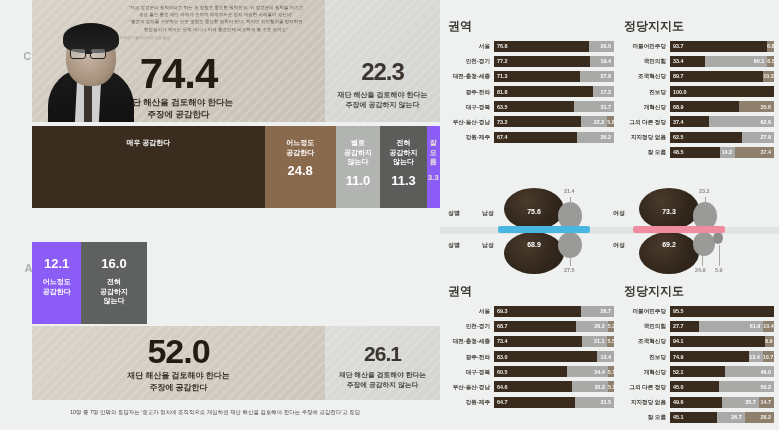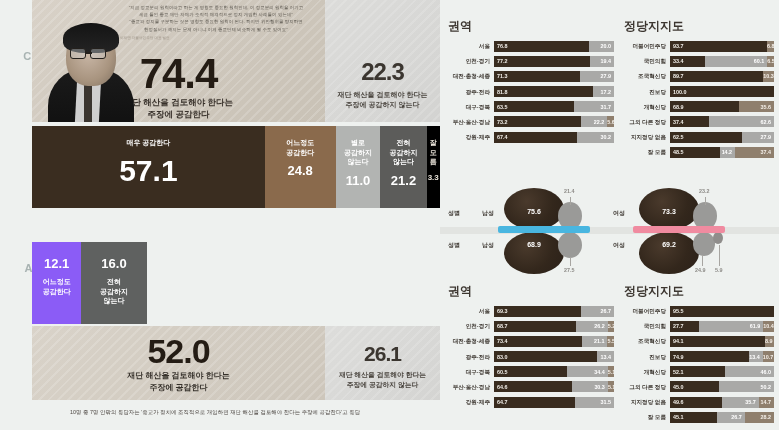--- a/index.html
+++ b/index.html
@@ -217,35 +217,34 @@
         <div class="ph-hair"></div>
         <div class="ph-glass-l"></div>
         <div class="ph-glass-r"></div>
         <div class="ph-bridge"></div>
       </div>
     </div>
 
     <div class="stack stack-cati" id="stack-cati">
         <div class="seg" style="width: 57.043%; background: rgb(58, 45, 32);">
           <div class="seg-lab" style="color: rgb(255, 255, 255);">매우 공감한다</div>
-          <div class="seg-val" style="color: rgb(255, 255, 255); font-size: 30px;">57.1</div>
         </div>
         <div class="seg" style="width: 17.3826%; background: rgb(138, 106, 76);">
           <div class="seg-lab" style="color: rgb(255, 255, 255);">어느정도<br>공감한다</div>
           <div class="seg-val" style="color: rgb(255, 255, 255); font-size: 13px;">24.8</div>
         </div>
         <div class="seg" style="width: 10.989%; background: rgb(178, 180, 178);">
           <div class="seg-lab" style="color: rgb(255, 255, 255);">별로<br>공감하지<br>않는다</div>
           <div class="seg-val" style="color: rgb(255, 255, 255); font-size: 13px;">11.0</div>
         </div>
         <div class="seg" style="width: 11.2887%; background: rgb(92, 92, 90);">
           <div class="seg-lab" style="color: rgb(255, 255, 255);">전혀<br>공감하지<br>않는다</div>
-          <div class="seg-val" style="color: rgb(255, 255, 255); font-size: 13px;">21.2</div>
-        </div>
-        <div class="seg" style="width: 3.2967%; background: #000000;">
+          <div class="seg-val" style="color: rgb(255, 255, 255); font-size: 13px;">11.3</div>
+        </div>
+        <div class="seg" style="width: 3.2967%; background: #8b5cf6;">
           <div class="seg-lab" style="color: rgb(232, 226, 216);">잘<br>모름</div>
           <div class="seg-val" style="color: rgb(232, 226, 216); font-size: 8px;">3.3</div>
         </div>
       </div>
 
     <div class="stack stack-ars" id="stack-ars">
         <div class="seg" style="width: 12.1%; background: #8b5cf6;">
           <div class="seg-val" style="color: rgb(255, 255, 255); font-size: 13px;">12.1</div>
           <div class="seg-lab" style="color: rgb(255, 255, 255);">어느정도<br>공감한다</div>
         </div>

